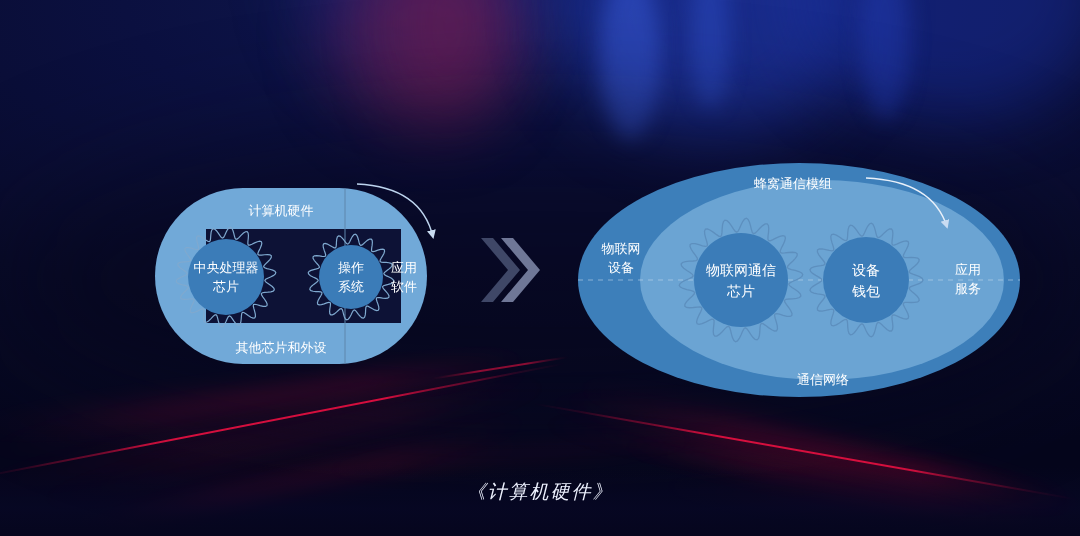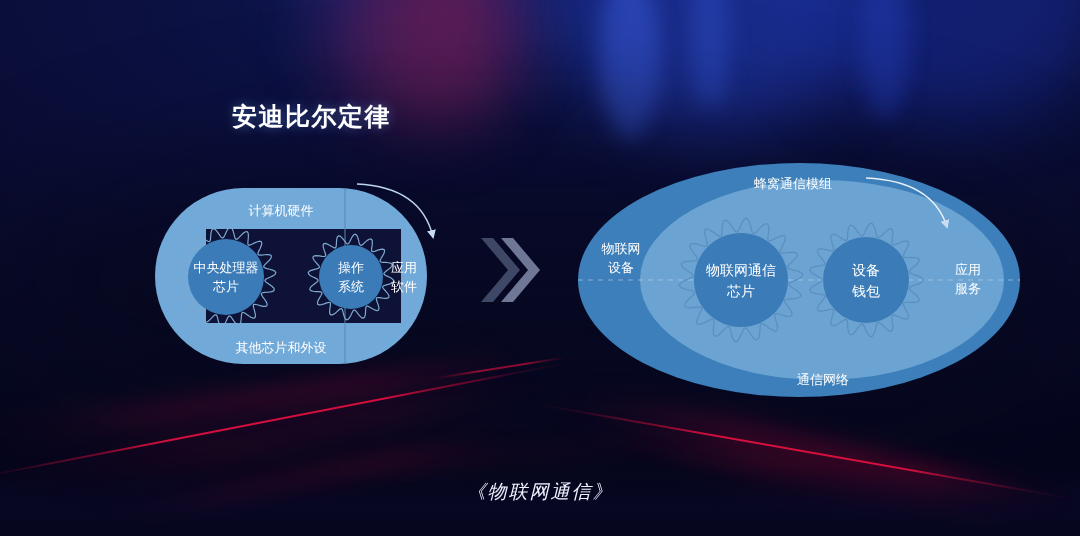--- a/index.html
+++ b/index.html
@@ -206,18 +206,17 @@
 
     <text class="lbl lbl-13" x="968" y="271">应用</text>
     <text class="lbl lbl-13" x="968" y="290">服务</text>
 
     <text class="lbl lbl-13" x="793" y="185">蜂窝通信模组</text>
     <text class="lbl lbl-13" x="823" y="381">通信网络</text>
 
     <path d="M866,178 C912,180 938,198 947,227" fill="none" stroke="#e8f0fa" stroke-width="1.4" marker-end="url(#arrowhead)"></path>
   </svg>
 
-  <div class="title" id="title-left">安迪比尔定律</div>
-
-  <div class="caption" id="cap-1">《物联网通信》</div>
+
+  <div class="caption" id="cap-1">《计算机硬件》</div>
   <div class="caption" id="cap-2">彭昭</div>
 
 </div>
 
 </body></html>

